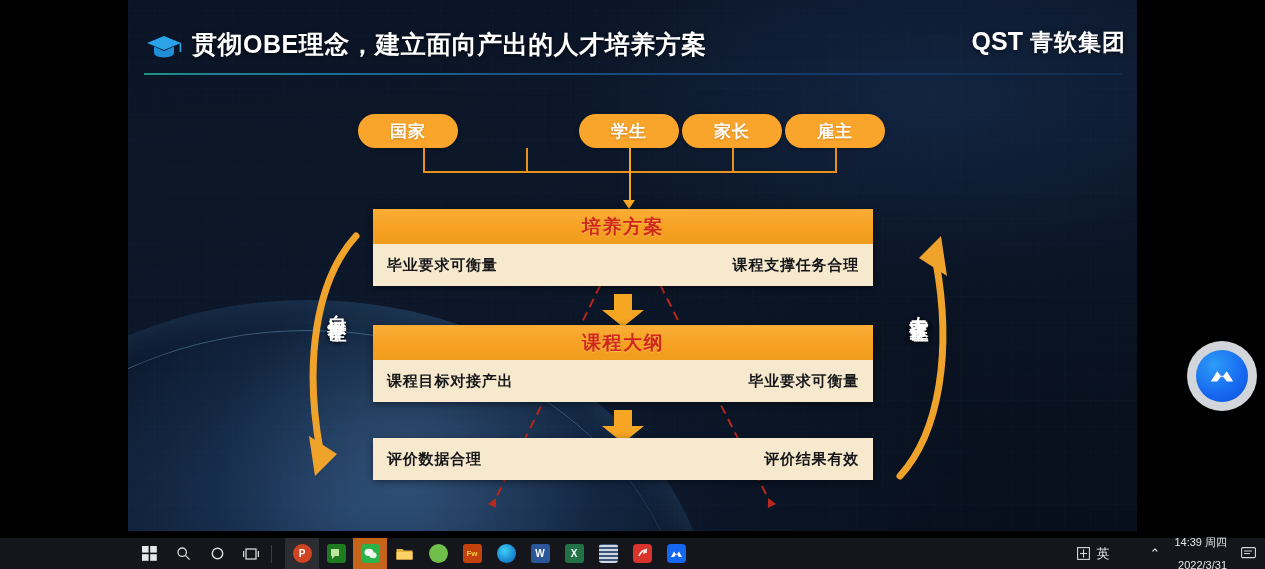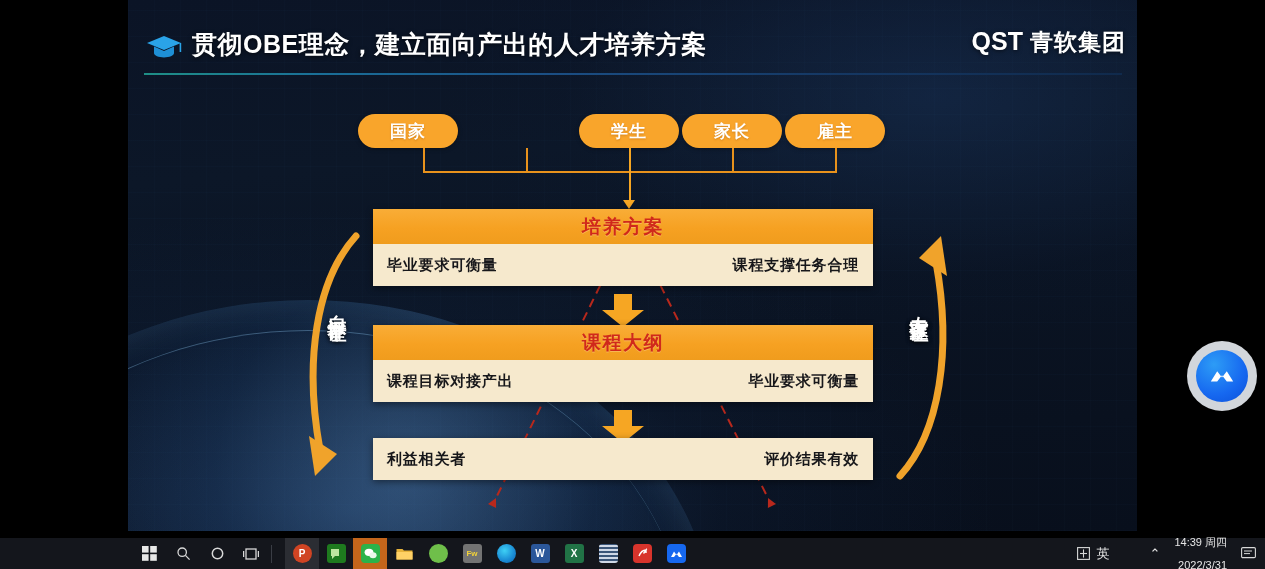--- a/index.html
+++ b/index.html
@@ -167,21 +167,21 @@
         <span>毕业要求可衡量</span>
       </div>
     </div>
 
     <svg class="fatarrow" style="left:473px;top:410px;" viewBox="0 0 44 34">
       <path d="M13 0 H31 V16 H43 L22 33 L1 16 H13 Z" fill="#F6A623"></path>
     </svg>
 
     <div class="stage" style="top:438px;">
       <div class="body">
-        <span>利益相关者</span>
+        <span>评价数据合理</span>
         <span>评价结果有效</span>
       </div>
     </div>
 
     <svg style="position:absolute;left:168px;top:222px;width:70px;height:268px;" viewBox="0 0 70 268">
       <path d="M60 14 C20 58, 8 140, 24 228" stroke="#F0A32B" stroke-width="7" fill="none" stroke-linecap="round"></path>
       <path d="M13 214 L41 232 L19 254 Z" fill="#F0A32B"></path>
     </svg>
     <div class="vtext" style="left:196px;top:300px;">自评举证</div>
 
@@ -260,21 +260,21 @@
           <svg width="17" height="14" viewBox="0 0 17 14">
             <path d="M0.5 2 h6 l1.4 1.6 h8.6 v9 h-16 z" fill="#E8B33A"></path>
             <rect x="0.5" y="5" width="16" height="7.5" fill="#FFD166"></rect>
           </svg>
         </div>
       </div>
       <div class="tbi">
         <div class="appico" style="background:#6FBF4A;border-radius:50%;"></div>
       </div>
       <div class="tbi">
-        <div class="appico" style="background:#737373;color:#F2D23A;font-size:8px;">Fw</div>
+        <div class="appico" style="background:#c2410c;color:#F2D23A;font-size:8px;">Fw</div>
       </div>
       <div class="tbi">
         <div class="appico" style="background:radial-gradient(circle at 40% 35%,#3ED0F5 0%,#1C8FD6 55%,#0A63B6 100%);border-radius:50%;"></div>
       </div>
       <div class="tbi">
         <div class="appico" style="background:#2B579A;">W</div>
       </div>
       <div class="tbi">
         <div class="appico" style="background:#217346;">X</div>
       </div>

